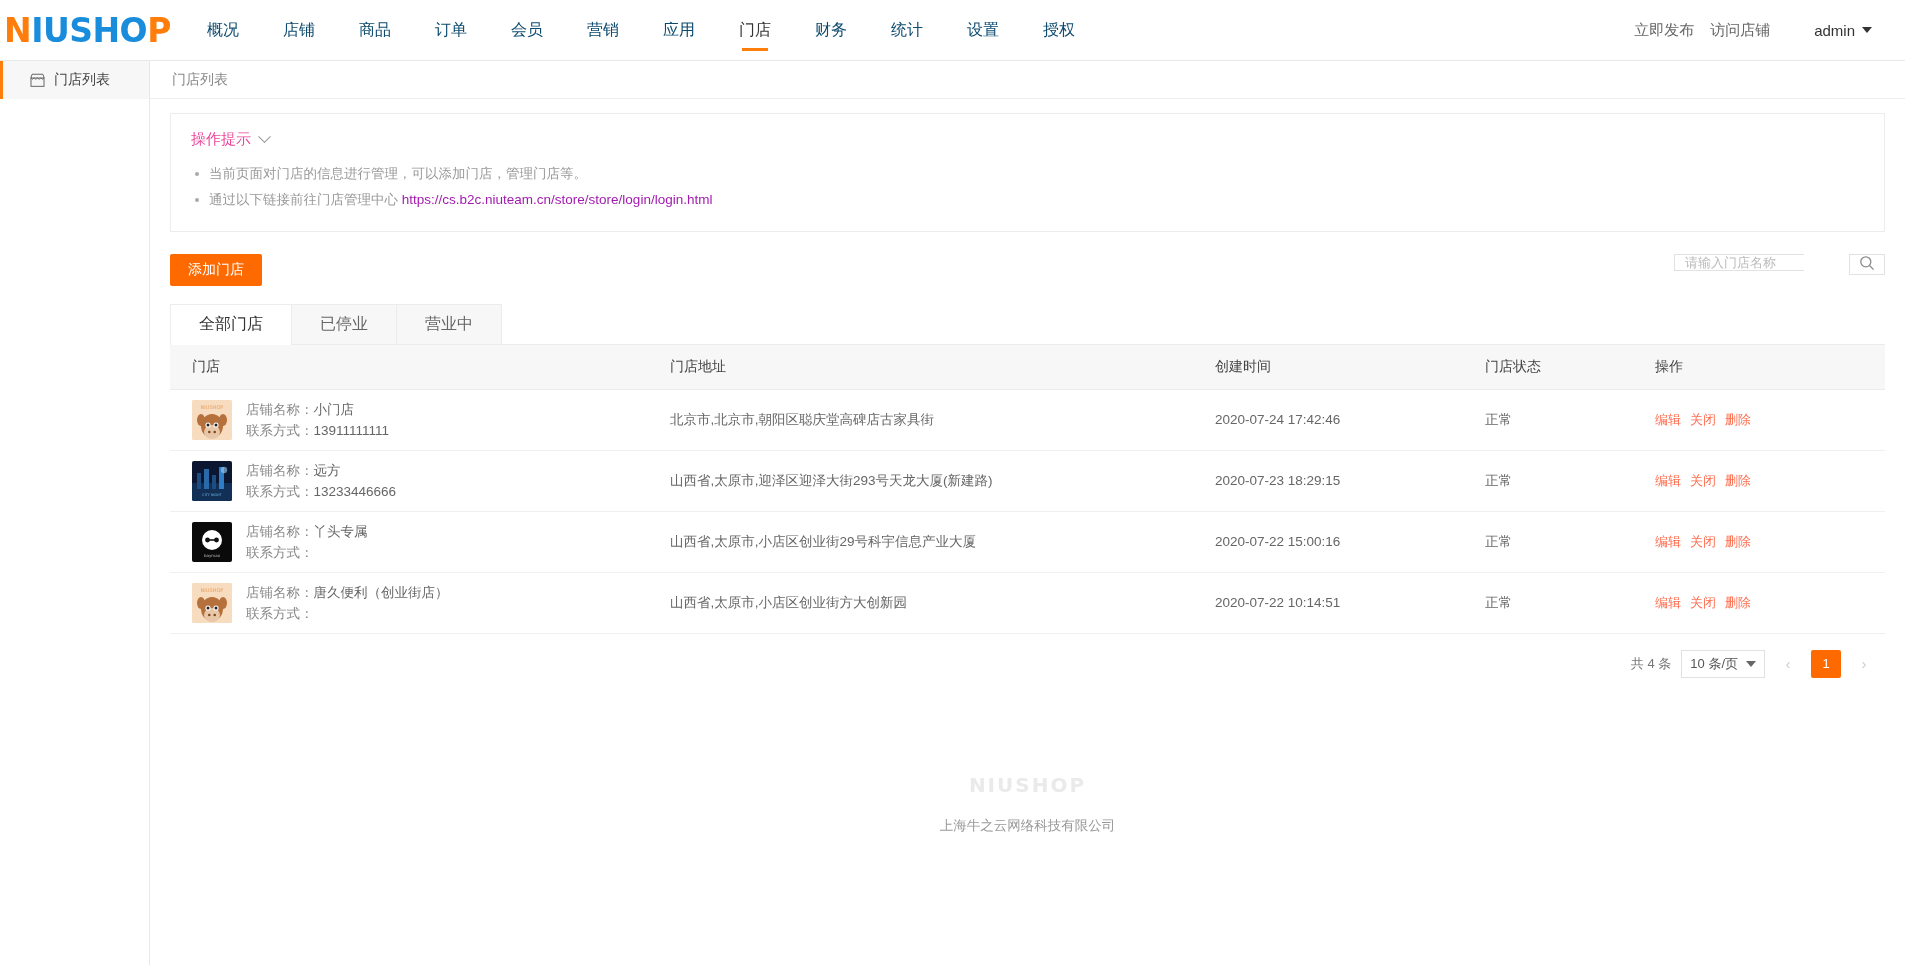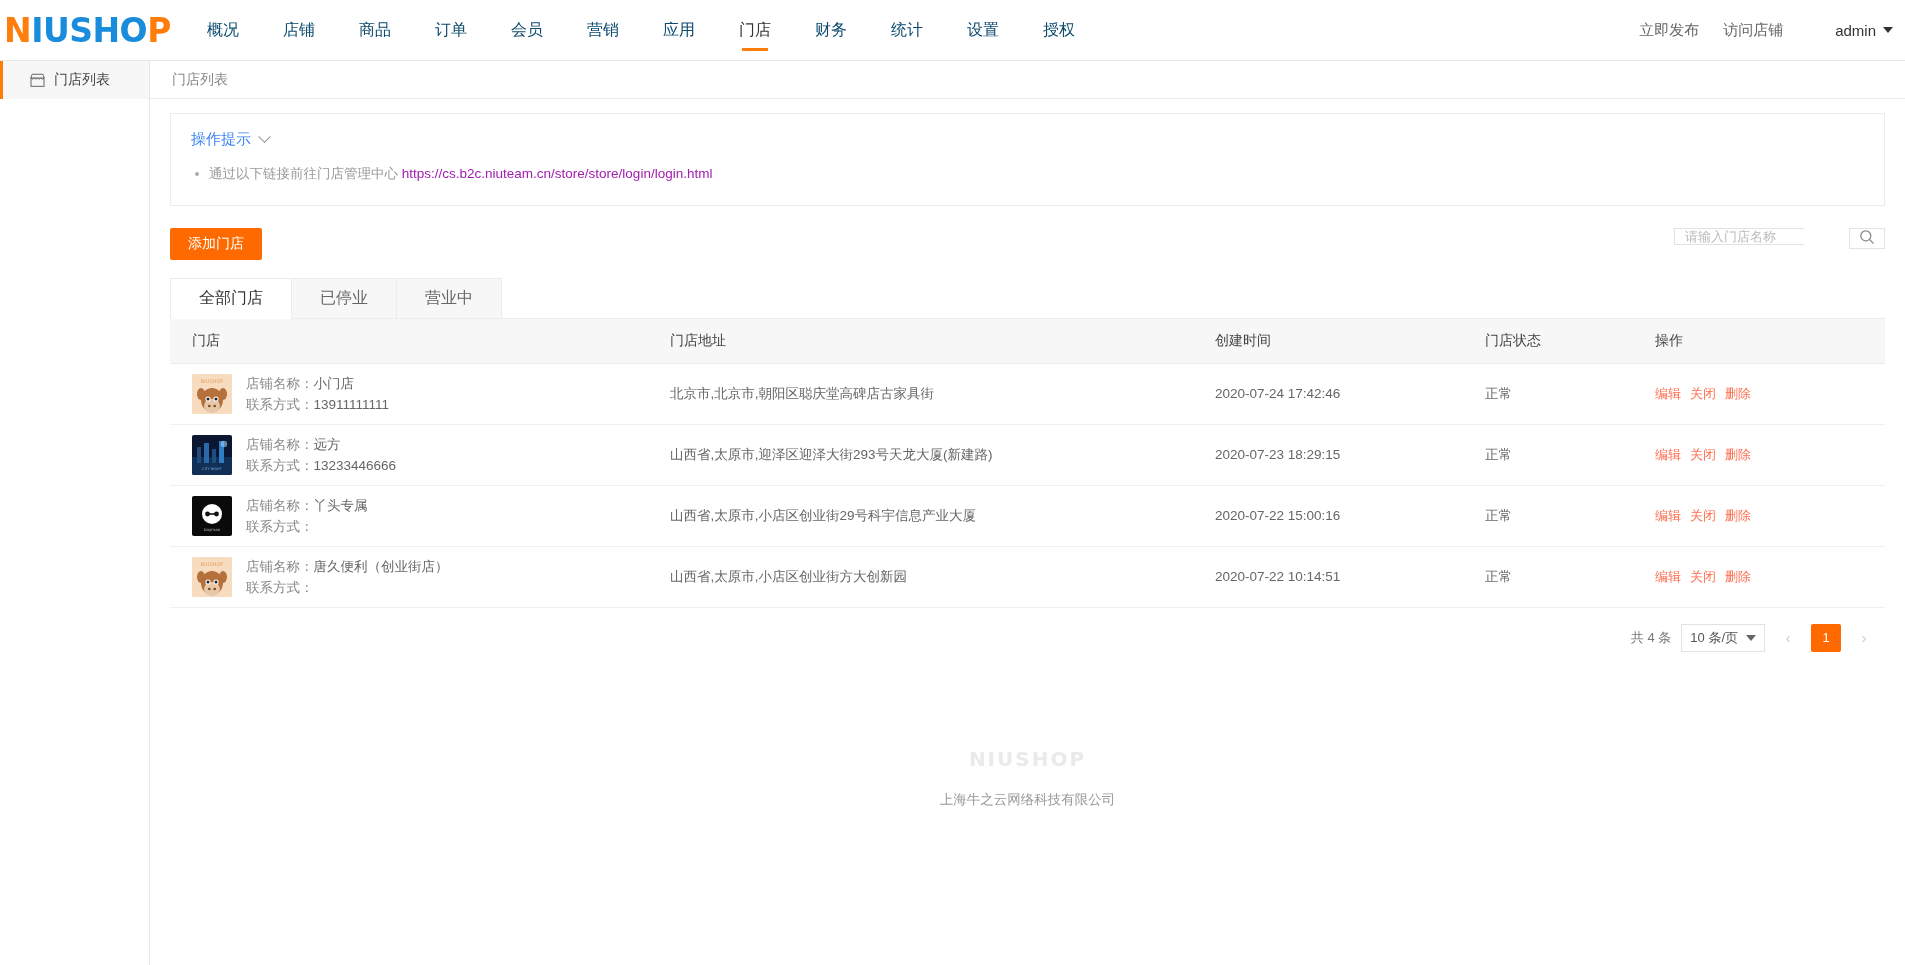--- a/index.html
+++ b/index.html
@@ -59,22 +59,22 @@
     bottom: 10px;
     width: 26px;
     height: 3px;
     background: #ff7d0a;
   }
 
   .headerright {
     margin-left: auto;
     display: flex;
     align-items: center;
-    padding-right: 12px;
-    gap: 8px;
+    padding-right: 33px;
+    gap: 0px;
   }
   .headerright .hlink {
     font-size: 15px;
     color: #666;
     padding: 0 8px;
     cursor: pointer;
     white-space: nowrap;
   }
   .headerright .admin {
     font-size: 15px;
@@ -148,21 +148,21 @@
   }
 
   
   .tips {
     border: 1px solid #ececec;
     background: #fff;
     padding: 16px 20px 18px 20px;
   }
   .tips-head {
     font-size: 15px;
-    color: #3b82f6;
+    color: #ec4899;
     display: flex;
     align-items: center;
     gap: 9px;
     margin-bottom: 12px;
     cursor: pointer;
     width: fit-content;
   }
   .chev {
     display: inline-block;
     width: 9px; height: 9px;
@@ -422,20 +422,23 @@
     <div class="crumb">门店列表</div>
 
     <div class="page">
 
       <section class="tips">
         <div class="tips-head">
           <span>操作提示</span>
           <span class="chev"></span>
         </div>
         <ul>
+          <li>
+            <span>当前页面对门店的信息进行管理，可以添加门店，管理门店等。</span>
+          </li>
           <li>
             <span>通过以下链接前往门店管理中心 </span><a href="#">https://cs.b2c.niuteam.cn/store/store/login/login.html</a>
           </li>
         </ul>
       </section>
 
       <div class="toolbar">
         <button class="btn-add">添加门店</button>
         <div class="searchwrap">
           <input type="text" placeholder="请输入门店名称" style="">

